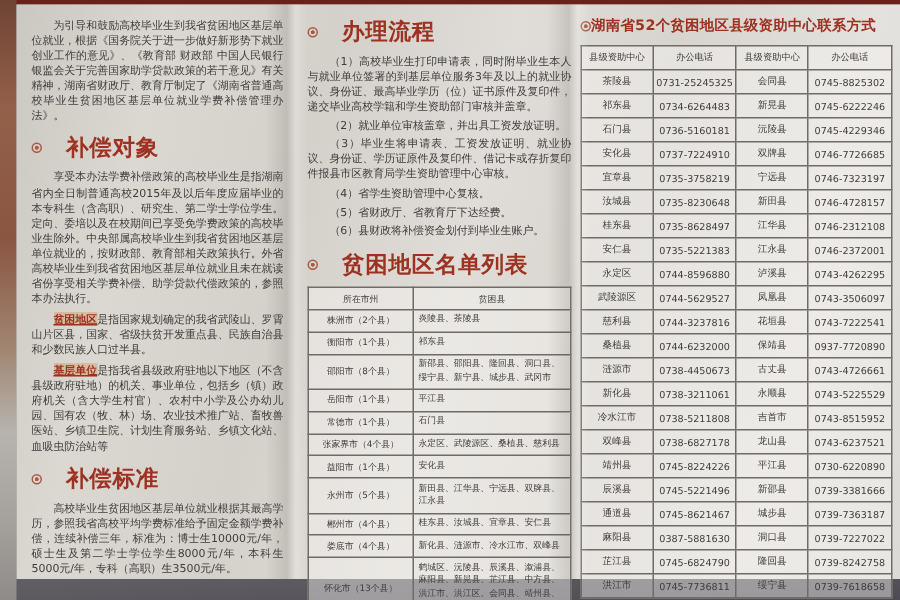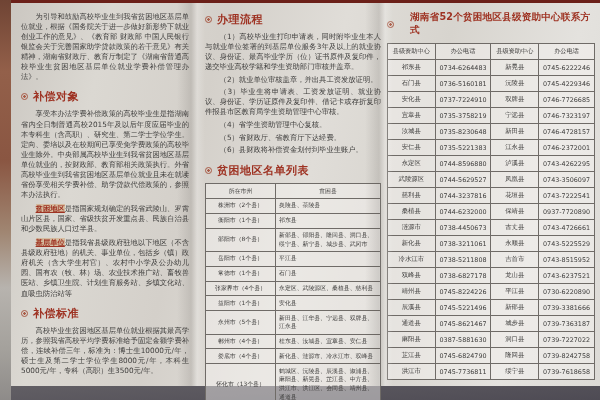--- a/index.html
+++ b/index.html
@@ -24,38 +24,38 @@
   .panel { position:absolute; top:0; height:100%; }
   .p-left  { left:10px;  width:168px; padding-top:9px; }
   .p-mid   { left:194px; width:176px; padding-top:9px; }
   .p-right { left:376px; width:208px; padding-top:6px; }
 
   .body { font-size:7.3px; line-height:1.38; color:#3d3c3b; text-align:justify; margin-bottom:4px; }
   .ind  { text-indent:2em; }
   .lead { color:#9e3222; font-weight:bold; background:rgba(205,135,55,.32);text-decoration:underline; }
 
   .h {
-    display:flex; align-items:center; gap:5px;
+    display:flex; align-items:center; gap:16px;
     margin:7px 0 5px; color:#9e3222; font-weight:bold;
-    font-size:11px; letter-spacing:.5px;
+    font-size:15px; letter-spacing:.5px;
   }
   .ring {
     flex:0 0 auto; width:7px; height:7px; border:1.5px solid #a85a45; border-radius:50%;
     background:radial-gradient(circle at center,#a85a45 0 1.1px,transparent 1.5px);
   }
   .step { margin-bottom:2.5px; }
 
   table { width:100%; border-collapse:collapse; background:rgba(248,247,244,.45); }
   .tbl th,.tbl td { border:1px solid #6f6b67; font-size:5.9px; color:#3d3c3b; padding:2.4px 3px; vertical-align:middle; font-weight:normal; }
   .tbl th { text-align:center; }
   .tbl td:first-child { text-align:center; width:40%; }
   .tbl td:last-child  { text-align:left; line-height:1.5; }
 
   .rh {
-    display:flex; align-items:center; gap:16px; margin:2px 0 6px;
+    display:flex; align-items:center; gap:0; margin:2px 0 6px;
     color:#9e3222; font-weight:bold; font-size:9.6px; letter-spacing:.2px;
   }
   .ctbl th,.ctbl td { border:1px solid #6f6b67; font-size:6.4px; color:#3d3c3b; padding:3px 1px; text-align:center; font-weight:normal; white-space:nowrap; }
   .ctbl th { font-size:6.2px; }
   .ctbl .c-name { width:23%; }
   .ctbl .c-tel  { width:27%; }
 </style>
 </head>
 <body>
 
@@ -165,20 +165,26 @@
       <thead>
         <tr>
           <th class="c-name">县级资助中心</th>
           <th class="c-tel">办公电话</th>
           <th class="c-name">县级资助中心</th>
           <th class="c-tel">办公电话</th>
         </tr>
       </thead>
       <tbody id="contact-body">
           <tr>
+            <td>茶陵县</td>
+            <td>0731-25245325</td>
+            <td>会同县</td>
+            <td>0745-8825302</td>
+          </tr>
+          <tr>
             <td>祁东县</td>
             <td>0734-6264483</td>
             <td>新晃县</td>
             <td>0745-6222246</td>
           </tr>
           <tr>
             <td>石门县</td>
             <td>0736-5160181</td>
             <td>沅陵县</td>
             <td>0745-4229346</td>
@@ -195,20 +201,26 @@
             <td>宁远县</td>
             <td>0746-7323197</td>
           </tr>
           <tr>
             <td>汝城县</td>
             <td>0735-8230648</td>
             <td>新田县</td>
             <td>0746-4728157</td>
           </tr>
           <tr>
+            <td>桂东县</td>
+            <td>0735-8628497</td>
+            <td>江华县</td>
+            <td>0746-2312108</td>
+          </tr>
+          <tr>
             <td>安仁县</td>
             <td>0735-5221383</td>
             <td>江永县</td>
             <td>0746-2372001</td>
           </tr>
           <tr>
             <td>永定区</td>
             <td>0744-8596880</td>
             <td>泸溪县</td>
             <td>0743-4262295</td>

